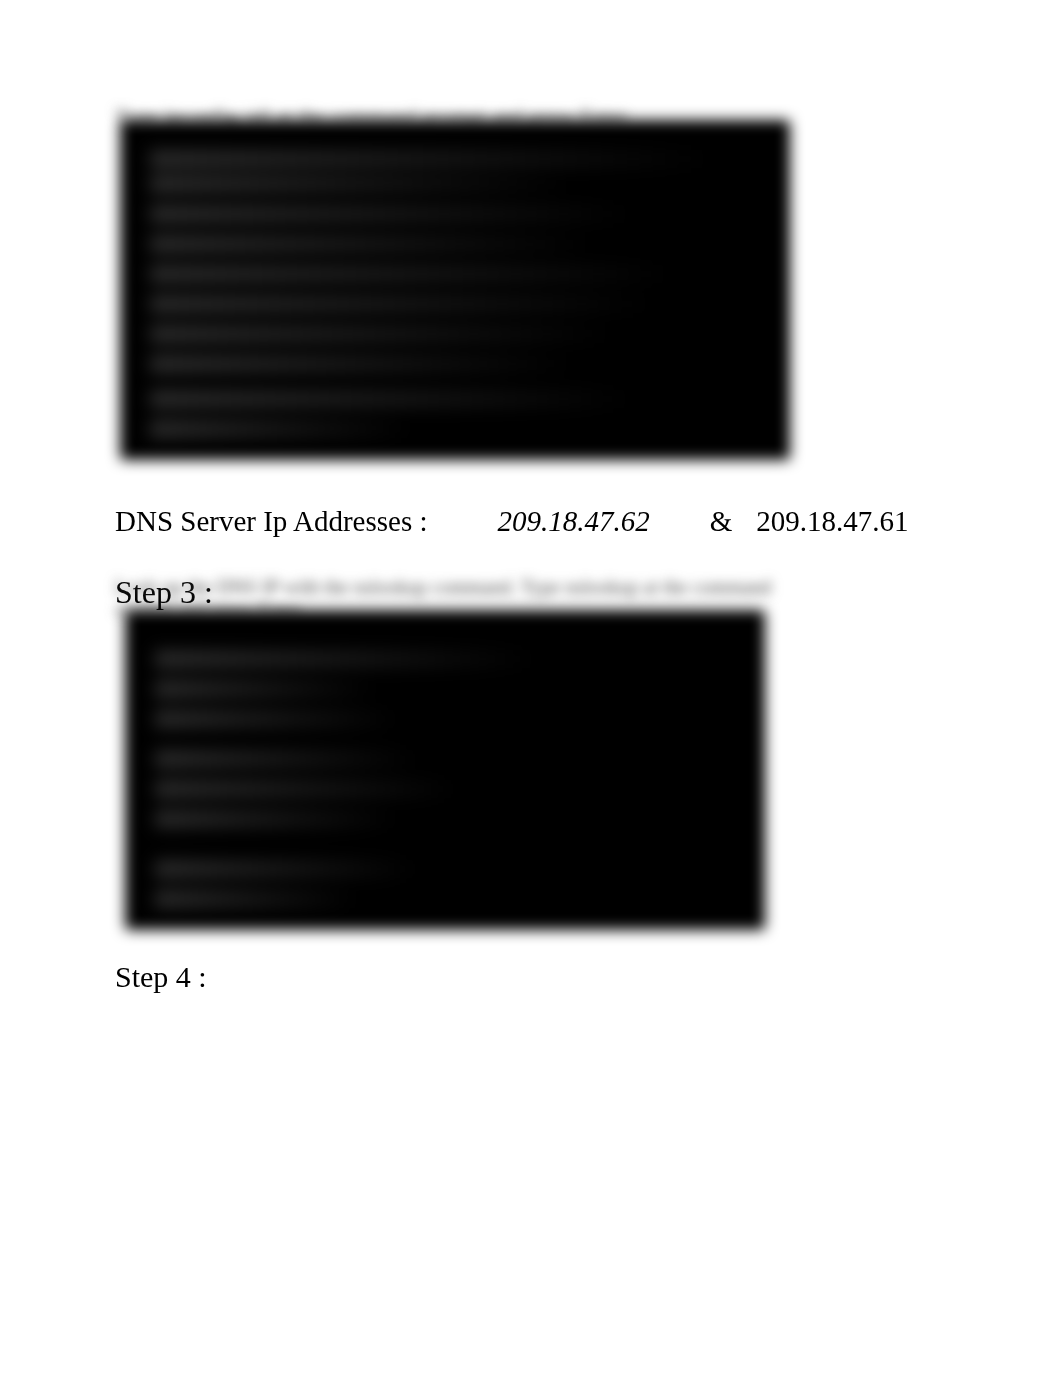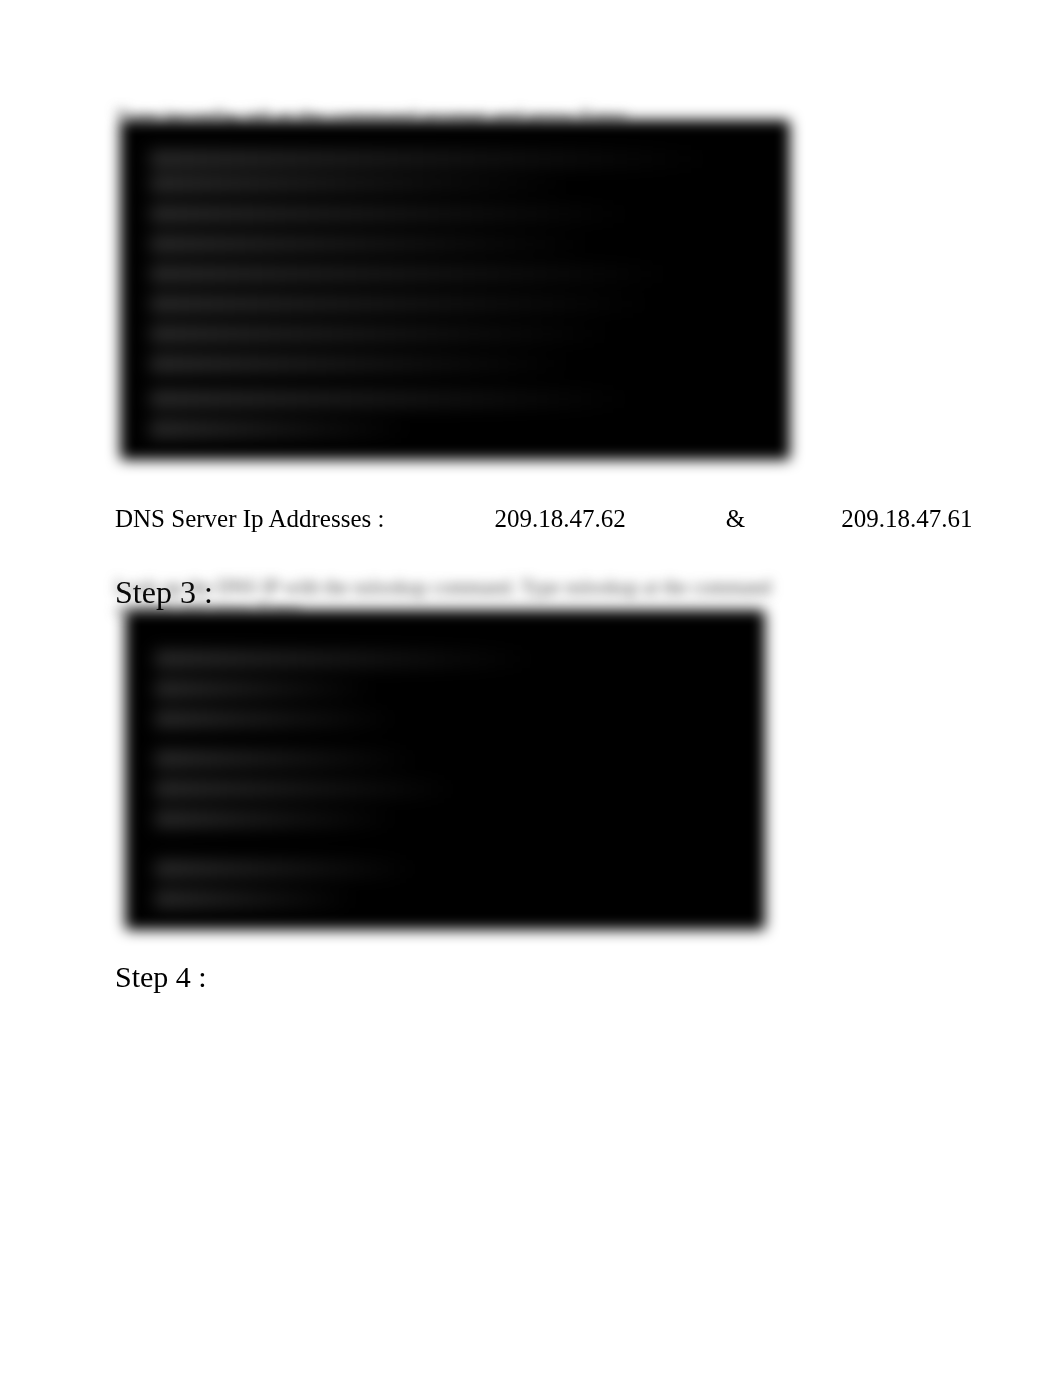--- a/index.html
+++ b/index.html
@@ -55,30 +55,29 @@
       color: #444;
       font-size: 20px;
       filter: blur(6px);
       line-height: 1.2;
       overflow: hidden;
     }
     .dns-line {
       position: absolute;
       top: 505px;
       left: 115px;
-      font-size: 25px;
+      font-size: 29px;
       white-space: nowrap;
       display: flex;
       align-items: baseline;
-      gap: 40px;
     }
     .dns-label { display: inline-block; }
-    .dns-ip1 { display: inline-block; margin-left: 70px; }
+    .dns-ip1 { display: inline-block; margin-left: 70px; font-style: italic; }
     .dns-amp { display: inline-block; margin-left: 60px; }
-    .dns-ip2 { display: inline-block; margin-left: 56px; }
+    .dns-ip2 { display: inline-block; margin-left: 24px; }
     .step-3 {
       position: absolute;
       top: 574px;
       left: 115px;
       font-size: 32px;
     }
     .step-4 {
       position: absolute;
       top: 960px;
       left: 115px;

